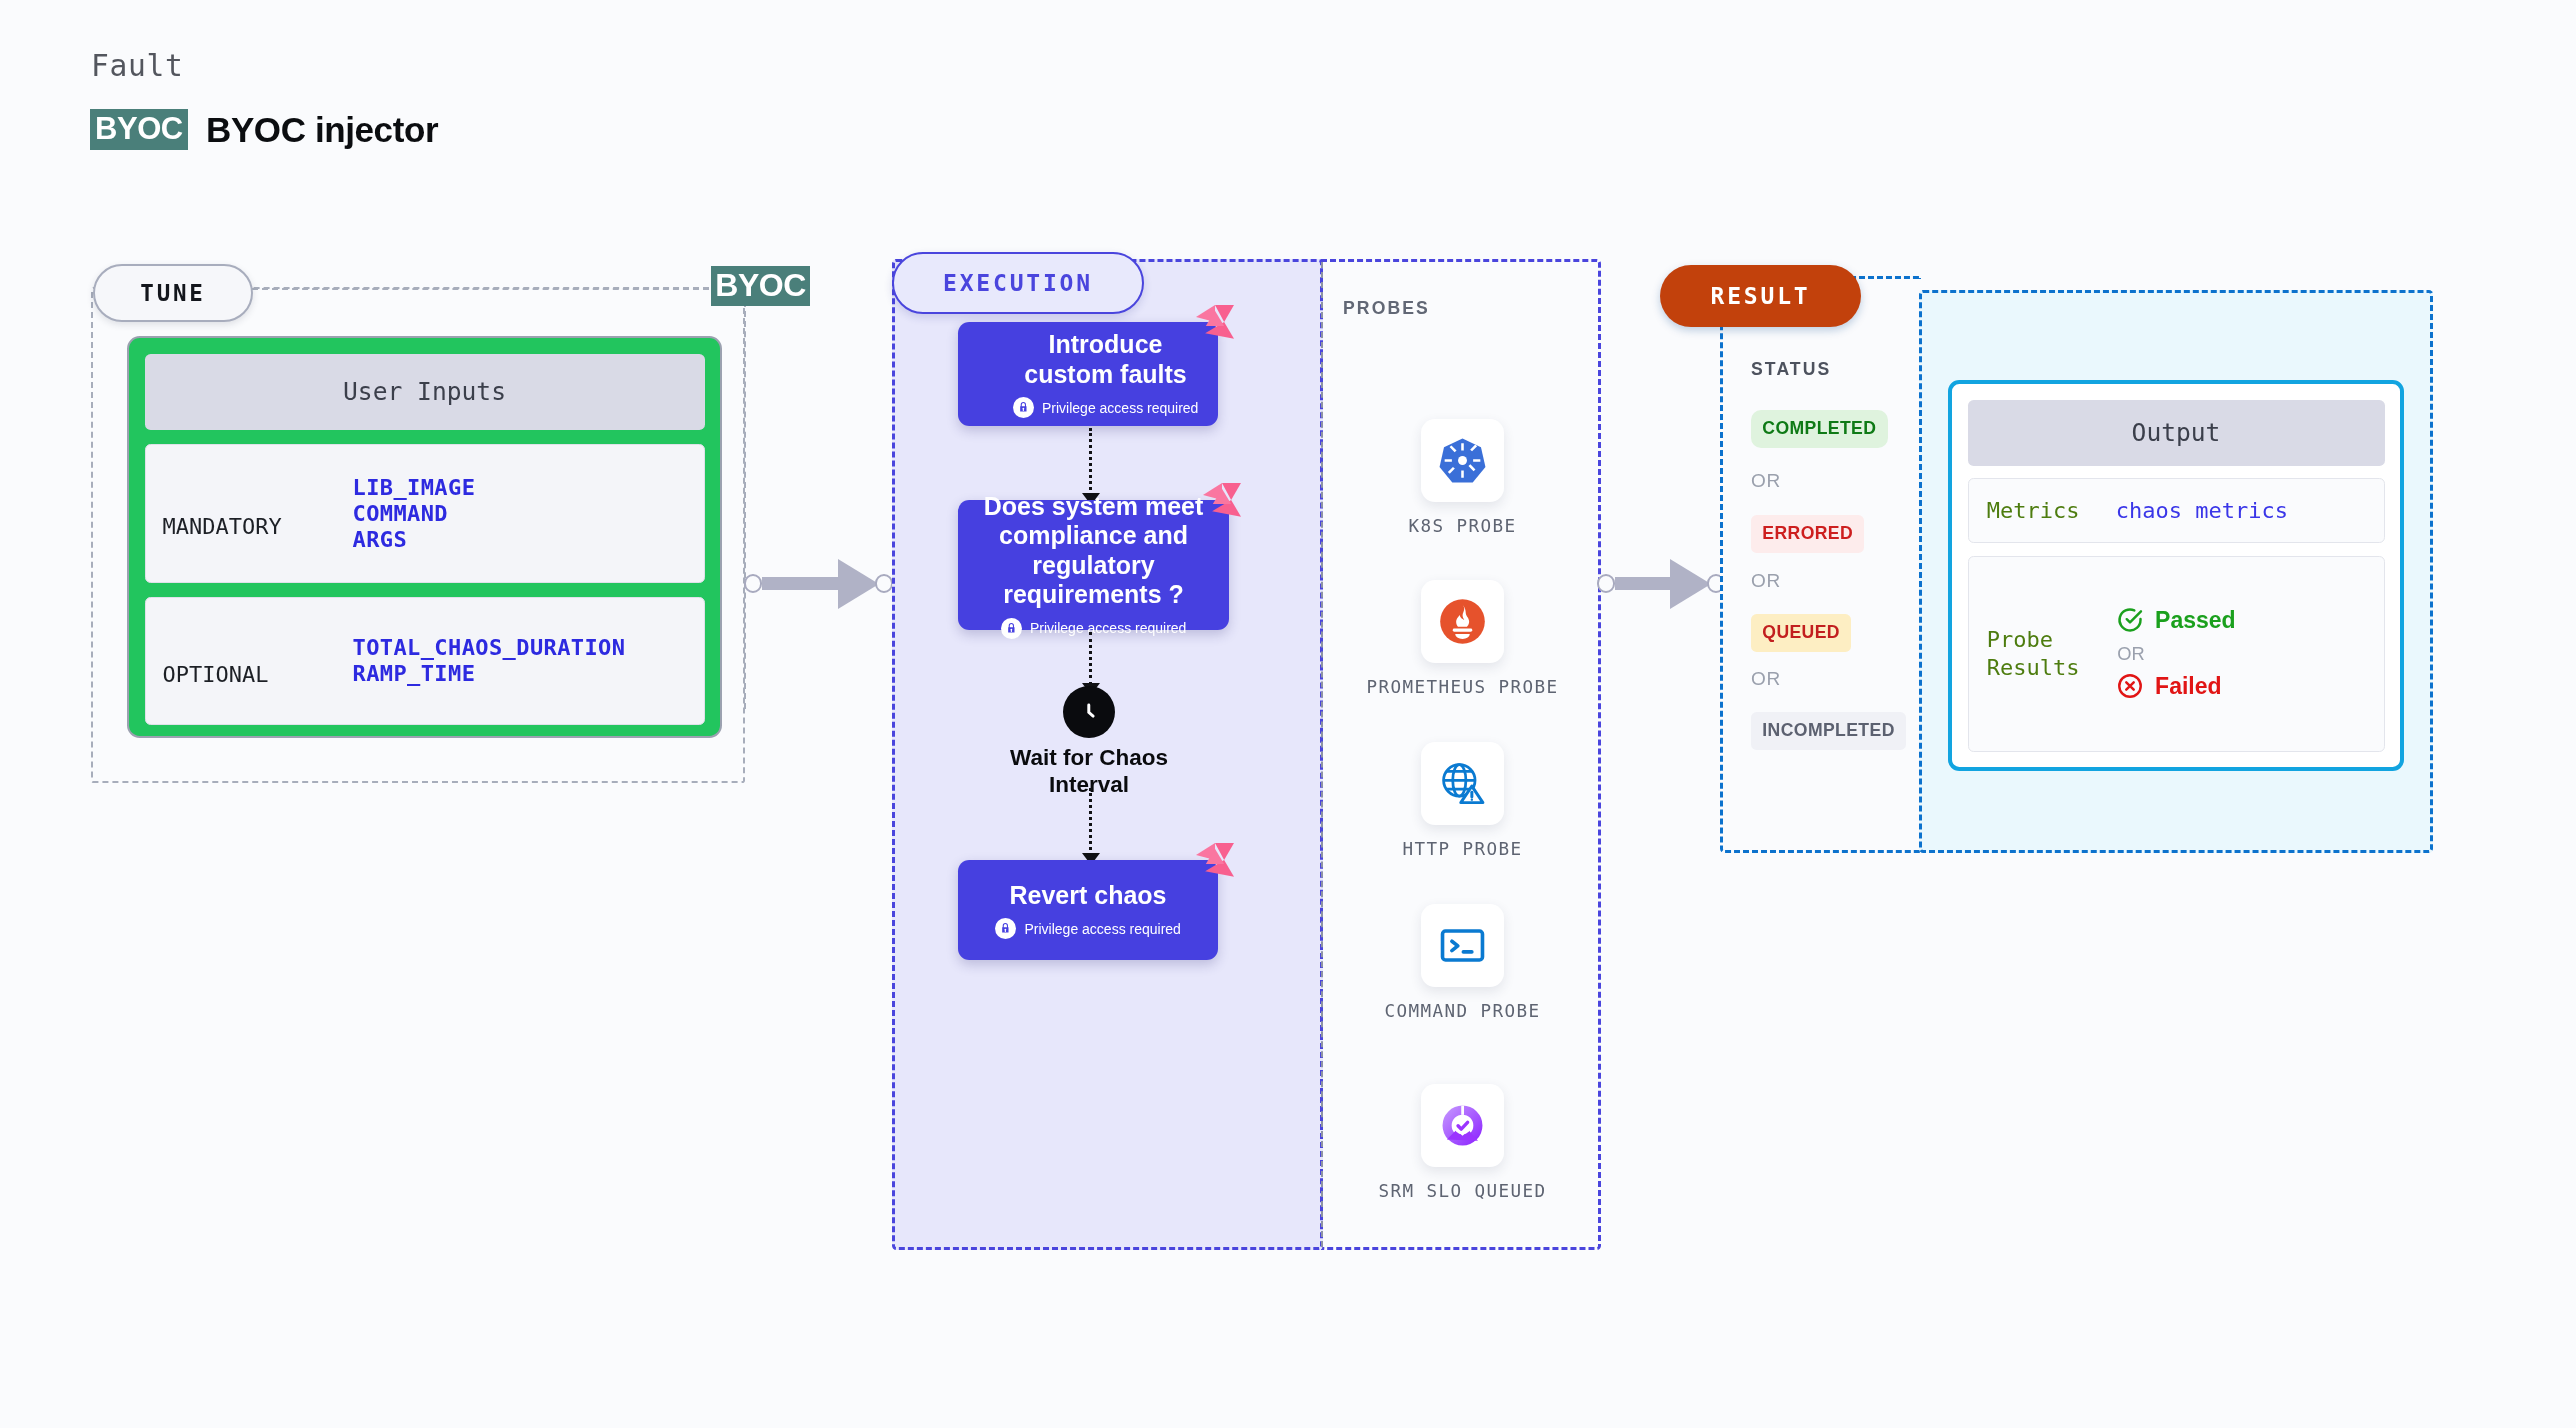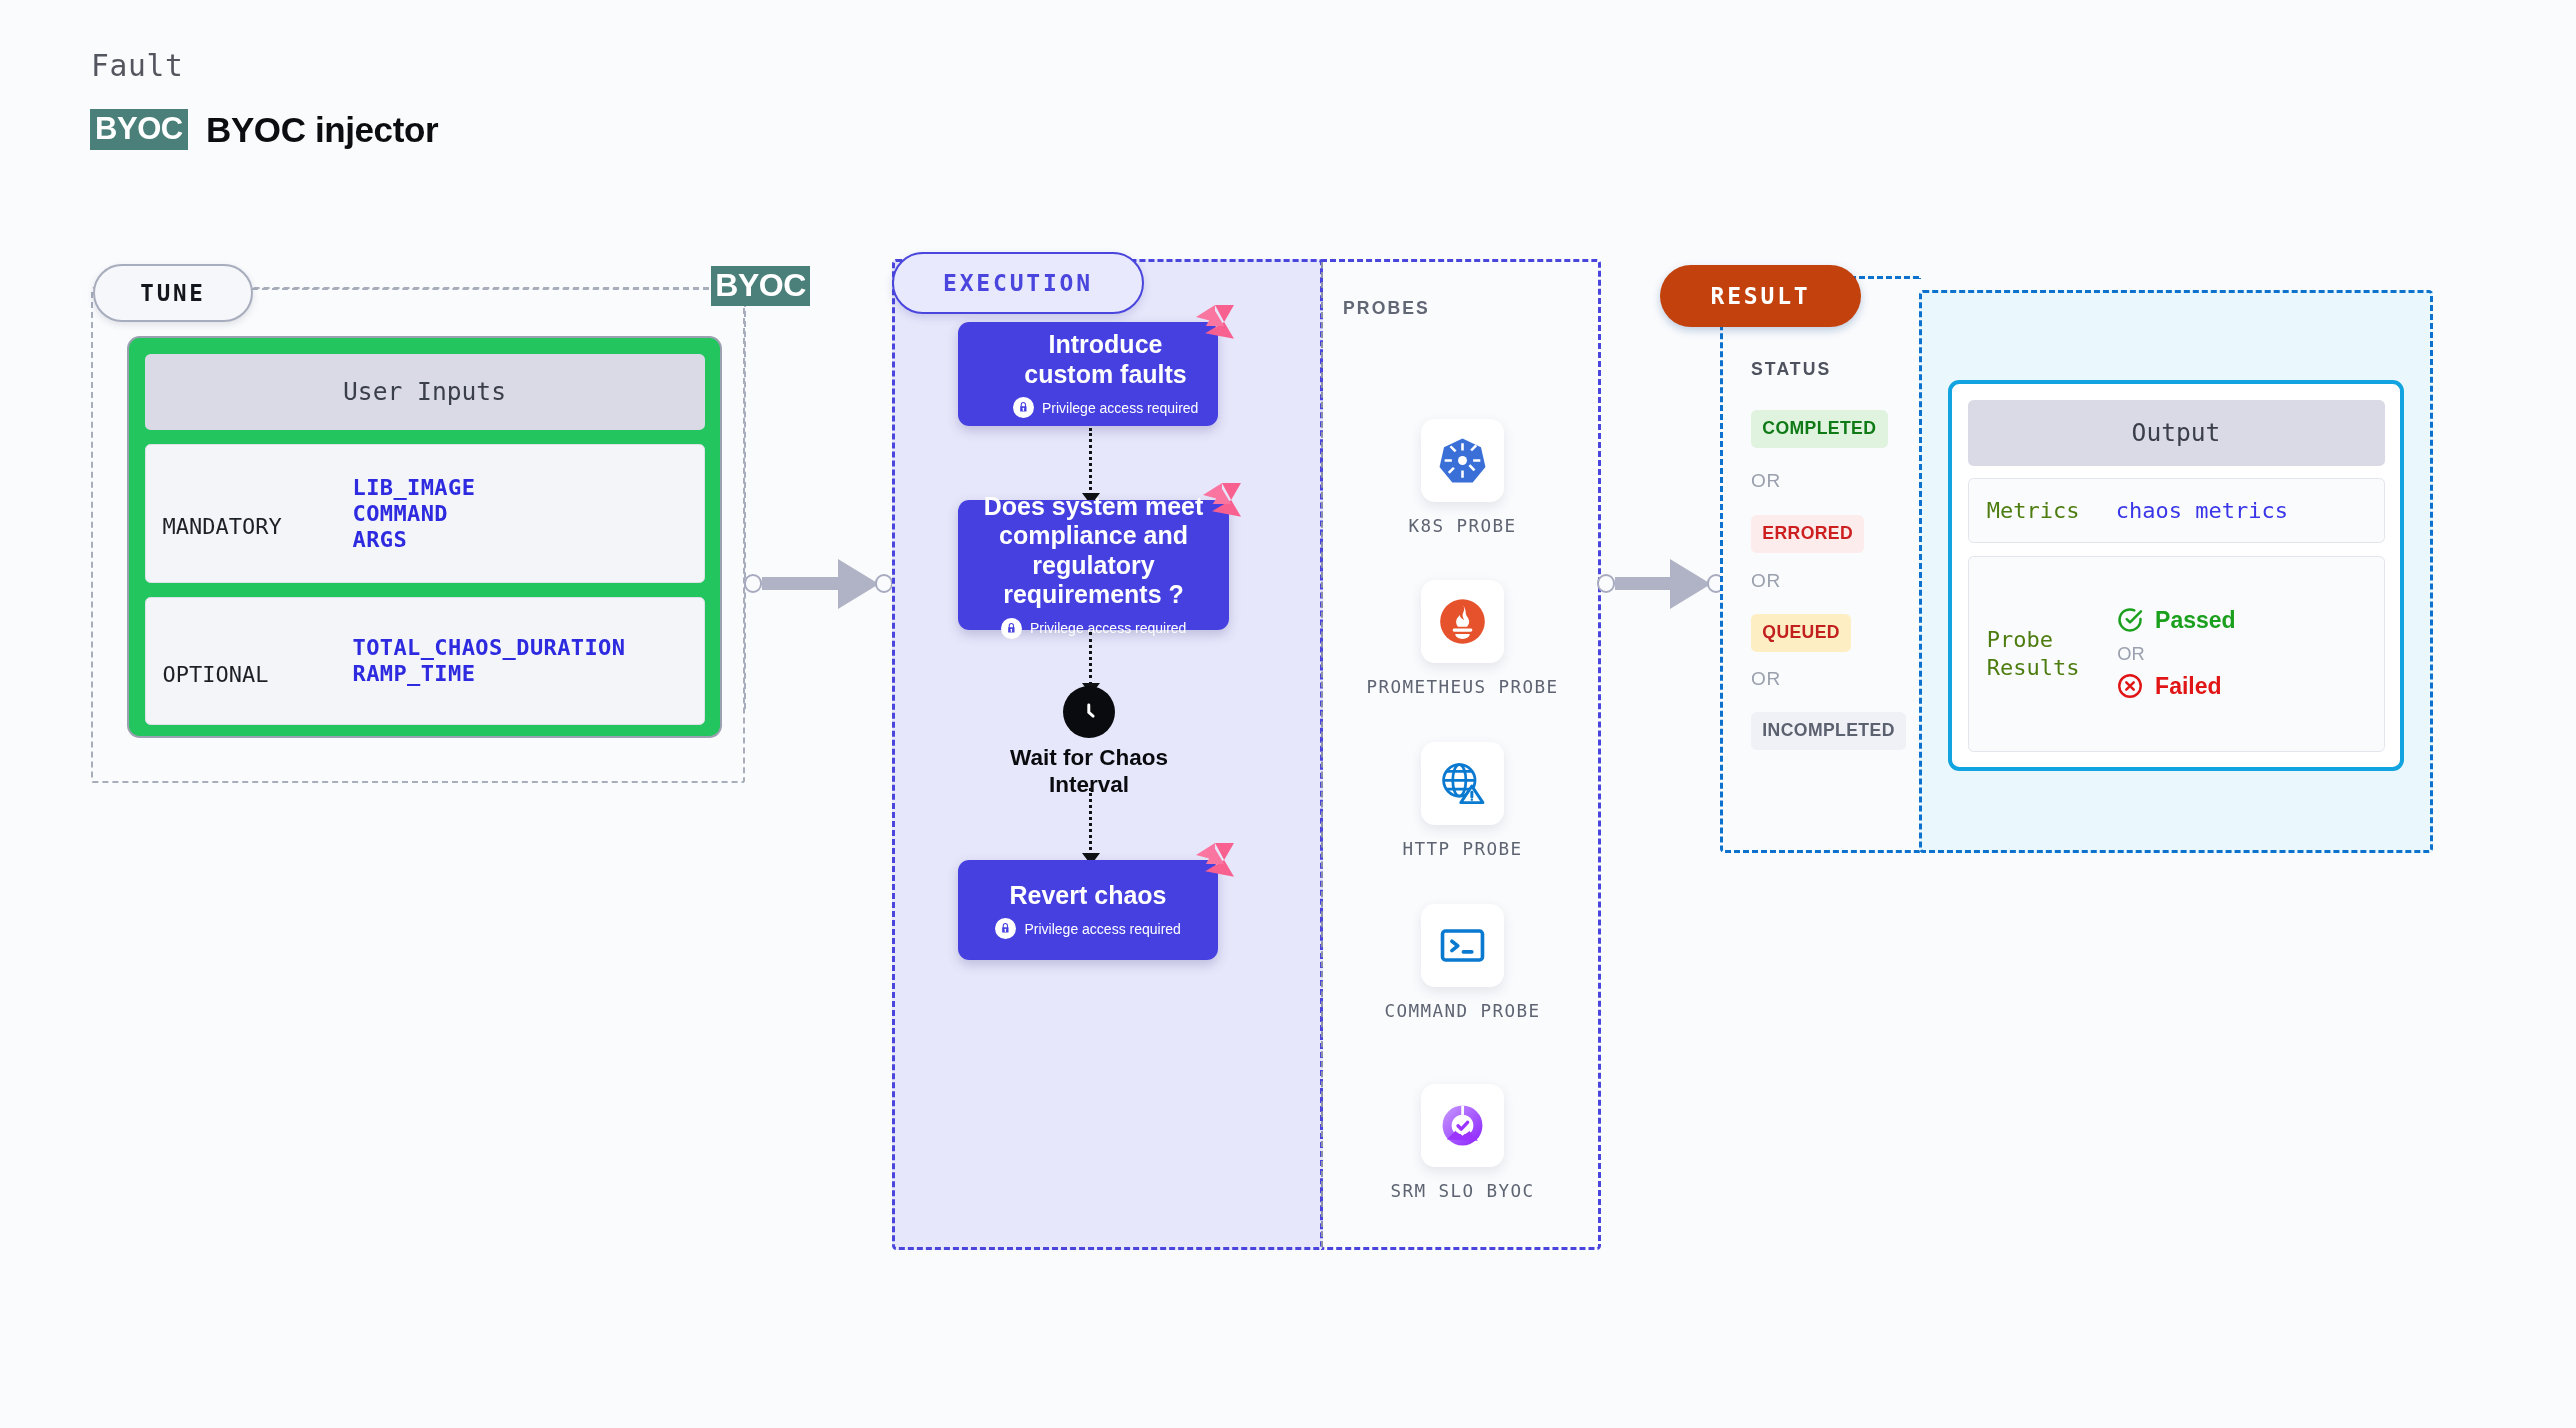--- a/index.html
+++ b/index.html
@@ -234,21 +234,21 @@
   .status-title {
     position: absolute; left: 1751px; top: 359px;
     font-size: 17.6px; font-weight: 700; color: #4d525e; letter-spacing: 2.1px;
   }
   .status-badge {
     position: absolute; left: 1751px;
     border-radius: 5.6px; padding: 8.4px 11.3px;
     font-size: 17.6px; font-weight: 700; letter-spacing: 0.4px;
     display: inline-flex; align-items: center;
   }
-  .sb-completed   { top: 410px; background: #dff3de; color: #0f7a16; }
+  .sb-completed   { top: 410px; background: #dff3de; color: #0f7a16; border-radius: 10px; }
   .sb-errored     { top: 515px; background: #fdecec; color: #cd1f1f; }
   .sb-queued      { top: 614px; background: #fdeec3; color: #c21f1f; }
   .sb-incompleted { top: 712px; background: #f0f1f6; color: #5c6170; }
   .status-or {
     position: absolute; left: 1751px;
     font-size: 19px; color: #9aa0ad; letter-spacing: 0.7px;
   }
   .or1 { top: 470px; }
   .or2 { top: 570px; }
   .or3 { top: 668px; }
@@ -472,21 +472,21 @@
               <stop offset="1" stop-color="#8a1fff"></stop>
         </linearGradient>
           </defs>
         <path d="M12 2.6a9.4 9.4 0 1 1-9.4 9.4 9.4 9.4 0 0 1 9.4-9.4zm0 4.3a5.1 5.1 0 1 0 5.1 5.1A5.1 5.1 0 0 0 12 6.9z" fill="url(#slo)"></path>
         <path d="M11.4 2.6h1.3v4.4h-1.3z" fill="#fff"></path>
         <path d="M4.6 18.6 9 14.2l3 2.6 3-2.4 4.3 4.8z" fill="#9b34ff"></path>
         <circle cx="12" cy="12" r="4.1" fill="#fff"></circle>
         <path d="m9.9 12.1 1.5 1.6 3-3.2" fill="none" stroke="#9b34ff" stroke-width="1.6" stroke-linecap="round" stroke-linejoin="round"></path>
       </svg>
     </div>
-    <div class="probe-label">SRM SLO BYOC</div>
+    <div class="probe-label">SRM SLO QUEUED</div>
   </div>
 
   <div class="conn conn-2">
     <span class="dot"></span>
     <span class="bar"></span>
     <span class="tri"></span>
     <span class="dot"></span>
   </div>
 
   <div class="region region-result"></div>

